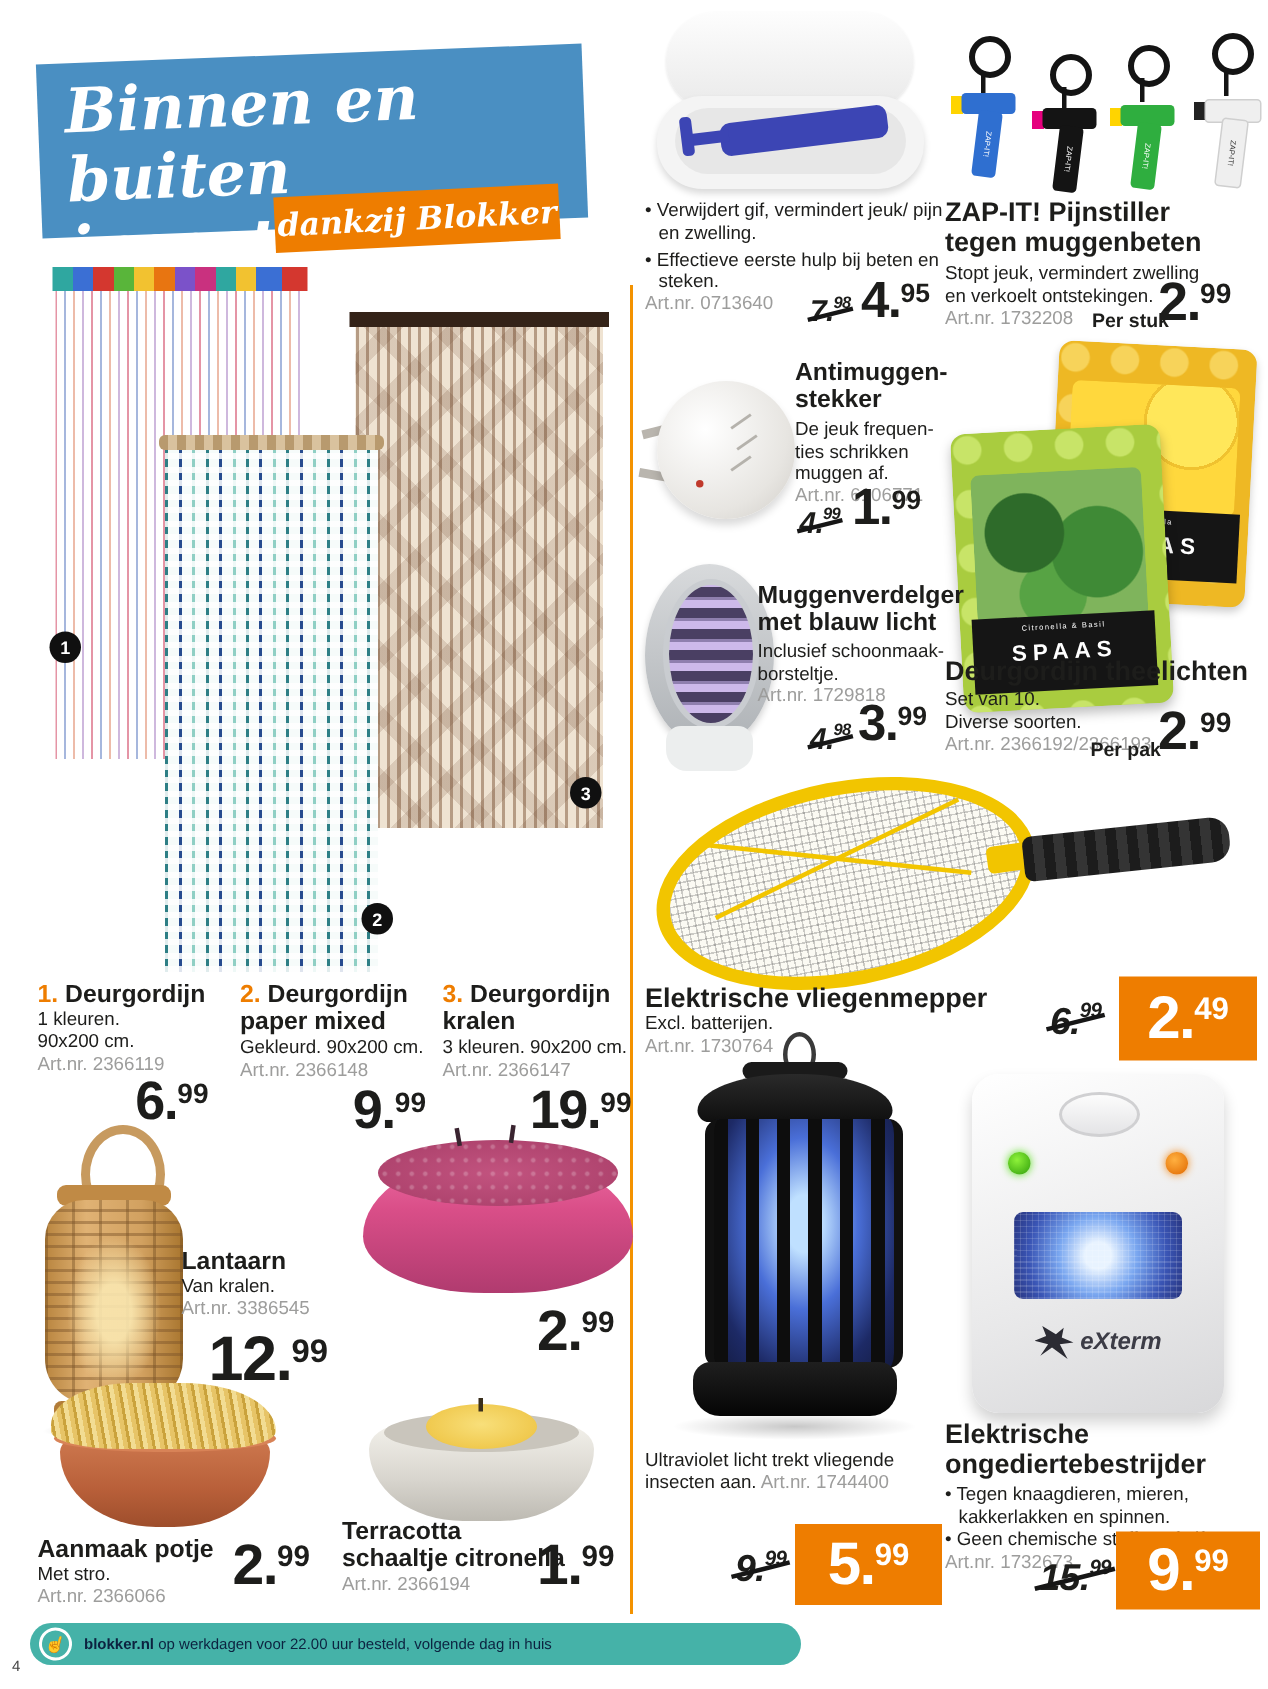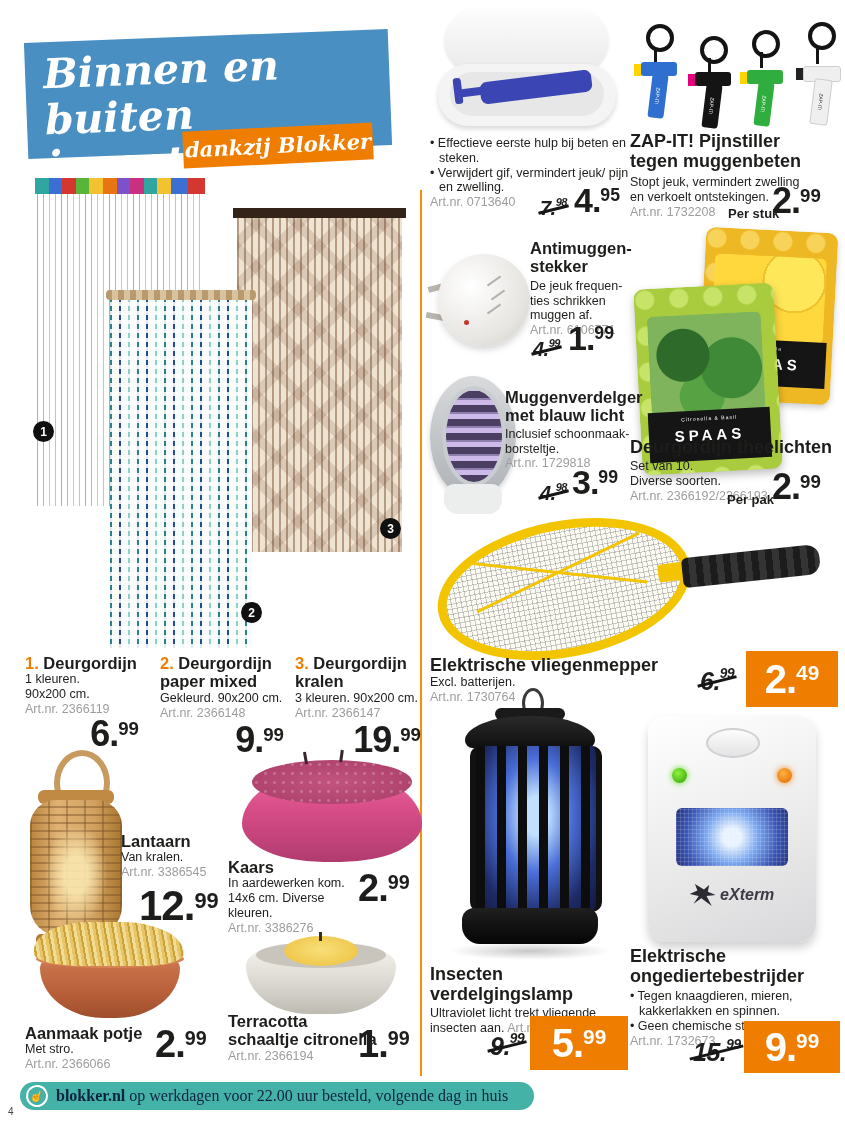--- a/index.html
+++ b/index.html
@@ -49,21 +49,21 @@
           #8fcfc4 18px 20px,transparent 20px 27px),#f6fbfa;}
   .c3bar{background:#342318;}
   .c3body{background:repeating-linear-gradient(45deg,rgba(110,70,45,.16) 0 10px,transparent 10px 30px),
           repeating-linear-gradient(-45deg,rgba(110,70,45,.16) 0 10px,transparent 10px 30px),
           repeating-linear-gradient(90deg,rgba(125,85,55,.5) 0 2px,transparent 2px 7px),#efe3d2;}
   
   #footerbar{left:20px;top:1082px;width:514px;height:28px;border-radius:14px;background:#45b2a8;
              display:flex;align-items:center;color:#0c2340;}
   #footerbar .ic{width:18px;height:18px;border:2px solid #fff;border-radius:50%;margin:0 8px 0 6px;
                  display:flex;align-items:center;justify-content:center;color:#fff;font-size:11px;transform:rotate(15deg);}
-  #footerbar .t{font-size:16px;font-family:Liberation Serif, serif;}
+  #footerbar .t{font-size:10px;}
   #pagenum{left:8px;top:1106px;font-size:10px;color:#444;}
   
   .shadow{background:radial-gradient(ellipse,rgba(0,0,0,.22),transparent 70%);}
 </style>
 </head>
 <body>
 
 <div id="page">
 
   <div class="abs" id="banner">
@@ -162,26 +162,20 @@
 
   <div class="abs" style="left:242px;top:752px;width:183px;height:112px;">
     <div class="abs" style="left:0;top:18px;width:180px;height:92px;border-radius:50% 50% 46% 46%/60% 60% 42% 42%;
          background:linear-gradient(180deg,#ee6ba2,#d94e88 40%,#b03b6f);"></div>
     <div class="abs" style="left:10px;top:8px;width:160px;height:44px;border-radius:50%;
          background:radial-gradient(circle,rgba(255,255,255,.22) 1px,transparent 2px) 0 0/9px 9px,
          radial-gradient(ellipse,#c2537f,#a83e68);"></div>
     <div class="abs" style="left:62px;top:0;width:3px;height:12px;background:#3a2430;transform:rotate(-10deg);"></div>
     <div class="abs" style="left:98px;top:-2px;width:3px;height:12px;background:#3a2430;transform:rotate(8deg);"></div>
   </div>
-  <div class="abs" style="left:228px;top:858px;width:135px;">
-    <div class="ptitle">Kaars</div>
-    <div class="pdesc">In aardewerken kom.</div>
-    <div class="pdesc">14x6 cm. Diverse kleuren.</div>
-    <div class="partnr">Art.nr. 3386276</div>
-  </div>
   <div class="abs" style="left:358px;top:872px;">
     <span class="price sz38">
         <span class="i">2.</span>
         <span class="c">99</span>
       </span>
   </div>
 
   <div class="abs" style="left:28px;top:922px;width:165px;height:100px;">
     <div class="abs" style="left:12px;top:34px;width:140px;height:62px;border-radius:14% 14% 48% 48%/20% 20% 85% 85%;
          background:linear-gradient(180deg,#cf7a50,#b85f39 60%,#9e4e2c);"></div>
@@ -224,22 +218,22 @@
     <div class="abs" style="left:12px;top:2px;width:165px;height:66px;border-radius:36px;
          background:linear-gradient(180deg,#fdfdfd,#e9e9e9);box-shadow:0 1px 2px rgba(0,0,0,.1);"></div>
     <div class="abs" style="left:6px;top:58px;width:178px;height:62px;border-radius:30px;background:#f4f4f4;
          box-shadow:0 3px 5px rgba(0,0,0,.15);"></div>
     <div class="abs" style="left:18px;top:66px;width:154px;height:44px;border-radius:22px;background:#e7e7e7;"></div>
     <div class="abs" style="left:48px;top:70px;width:112px;height:22px;border-radius:7px;background:#3c45b4;transform:rotate(-7deg);"></div>
     <div class="abs" style="left:26px;top:82px;width:28px;height:8px;background:#3c45b4;transform:rotate(-7deg);"></div>
     <div class="abs" style="left:22px;top:72px;width:8px;height:26px;border-radius:3px;background:#3c45b4;transform:rotate(-7deg);"></div>
   </div>
   <div class="abs" style="left:430px;top:133px;width:200px;">
+    <div class="pdesc bul">• Verwijdert gif, vermindert jeuk/ pijn en zwelling.</div>
     <div class="pdesc bul" style="margin-top:3px;">• Effectieve eerste hulp bij beten en steken.</div>
-    <div class="pdesc bul">• Verwijdert gif, vermindert jeuk/ pijn en zwelling.</div>
     <div class="partnr">Art.nr. 0713640</div>
   </div>
   <div class="abs" style="left:540px;top:197px;">
     <span class="oldp oldsm">
         <span>7.</span>
         <span class="c">98</span>
       </span>
   </div>
   <div class="abs" style="left:574px;top:186px;">
     <span class="price sz34">
@@ -433,21 +427,20 @@
     <div class="abs" style="left:25px;top:28px;width:130px;height:32px;border-radius:50% 50% 8px 8px/80% 80% 8px 8px;
          background:linear-gradient(180deg,#2a2a2a,#0f0f0f);"></div>
     <div class="abs" style="left:30px;top:58px;width:120px;height:166px;border-radius:10px;border-left:6px solid #111;border-right:6px solid #111;
          background:repeating-linear-gradient(90deg,#0d0d0d 0 9px,rgba(0,0,0,0) 9px 21px),
          radial-gradient(ellipse at 50% 42%,#bfe0ff 0 14%,#4a6fd8 42%,#1d2a66 75%,#131a3e 100%);"></div>
     <div class="abs" style="left:22px;top:220px;width:136px;height:36px;border-radius:12px 12px 18px 18px;
          background:linear-gradient(180deg,#1f1f1f,#050505);"></div>
     <div class="abs shadow" style="left:8px;top:254px;width:164px;height:18px;"></div>
   </div>
   <div class="abs" style="left:430px;top:964px;width:215px;">
-    <div class="ptitle lg">Insecten verdelgingslamp</div>
     <div class="pdesc" style="margin-top:2px;">Ultraviolet licht trekt vliegende</div>
     <div class="pdesc"><span>insecten aan.</span> <span class="partnr">Art.nr. 1744400</span></div>
   </div>
   <div class="abs" style="left:490px;top:1032px;">
     <span class="oldp oldlg">
         <span>9.</span>
         <span class="c">99</span>
       </span>
   </div>
   <div class="abs obox" style="left:530px;top:1016px;width:98px;height:54px;">

